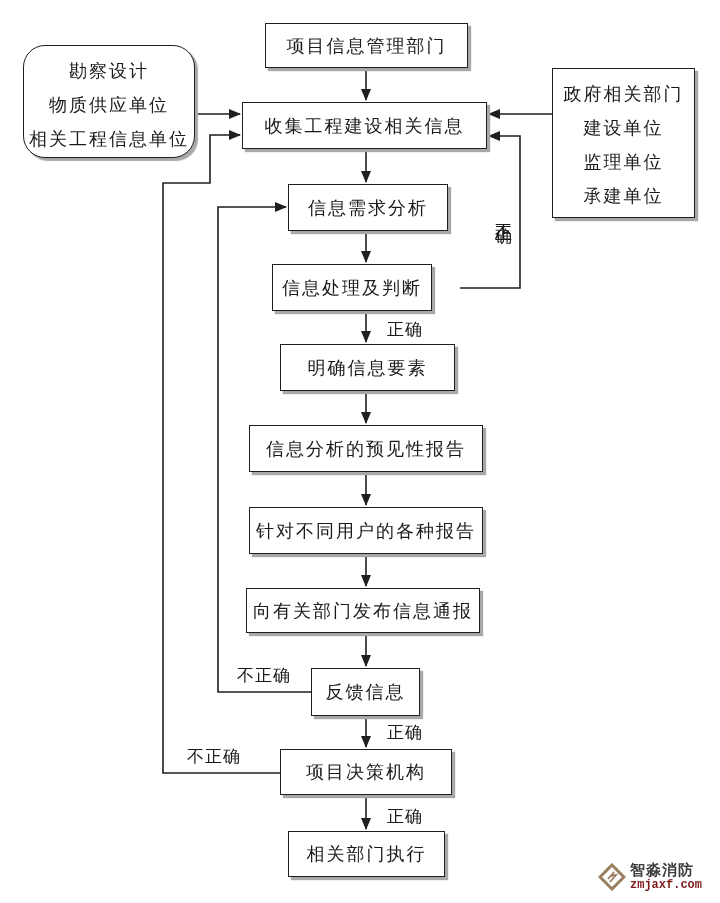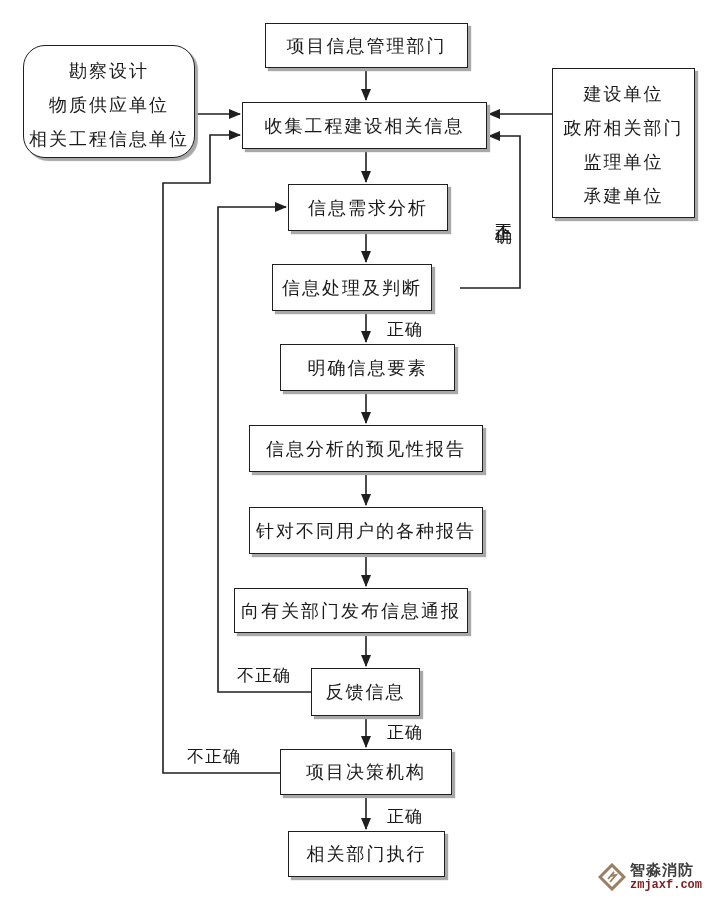--- a/index.html
+++ b/index.html
@@ -76,39 +76,39 @@
 
   <div class="node" style="left:265px;top:23px;width:203px;height:45px;">项目信息管理部门</div>
 
   <div class="node multi" style="left:23px;top:45px;width:172px;height:113px;border-radius:22px;">
     <div class="line">勘察设计</div>
     <div class="line">物质供应单位</div>
     <div class="line">相关工程信息单位</div>
   </div>
 
   <div class="node multi" style="left:552px;top:68px;width:143px;height:150px;">
+    <div class="line">政府相关部门</div>
     <div class="line">建设单位</div>
-    <div class="line">政府相关部门</div>
     <div class="line">监理单位</div>
     <div class="line">承建单位</div>
   </div>
 
   <div class="node" style="left:242px;top:102px;width:245px;height:47px;">收集工程建设相关信息</div>
 
   <div class="node" style="left:288px;top:184px;width:160px;height:47px;">信息需求分析</div>
 
   <div class="node" style="left:272px;top:264px;width:160px;height:47px;">信息处理及判断</div>
 
   <div class="node" style="left:280px;top:344px;width:175px;height:47px;">明确信息要素</div>
 
   <div class="node" style="left:249px;top:425px;width:234px;height:47px;">信息分析的预见性报告</div>
 
   <div class="node" style="left:249px;top:507px;width:234px;height:47px;">针对不同用户的各种报告</div>
 
-  <div class="node" style="left:234px;top:588px;width:234px;height:45px;">向有关部门发布信息通报</div>
+  <div class="node" style="left:246px;top:588px;width:234px;height:45px;">向有关部门发布信息通报</div>
 
   <div class="node" style="left:311px;top:668px;width:109px;height:48px;">反馈信息</div>
 
   <div class="node" style="left:280px;top:749px;width:172px;height:46px;">项目决策机构</div>
 
   <div class="node" style="left:288px;top:831px;width:157px;height:46px;">相关部门执行</div>
 
   <div class="edge-label vertical" style="left:492px;top:210px;">不正确</div>
 
   <div class="edge-label" style="left:387px;top:318px;">正确</div>

